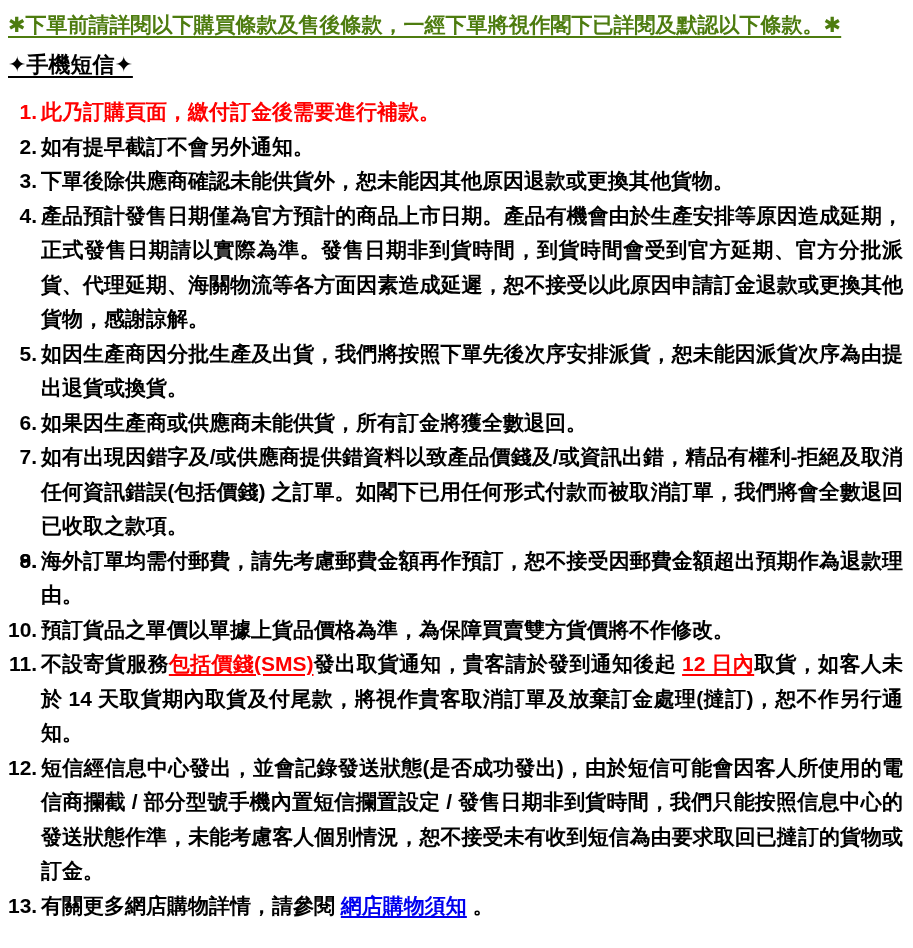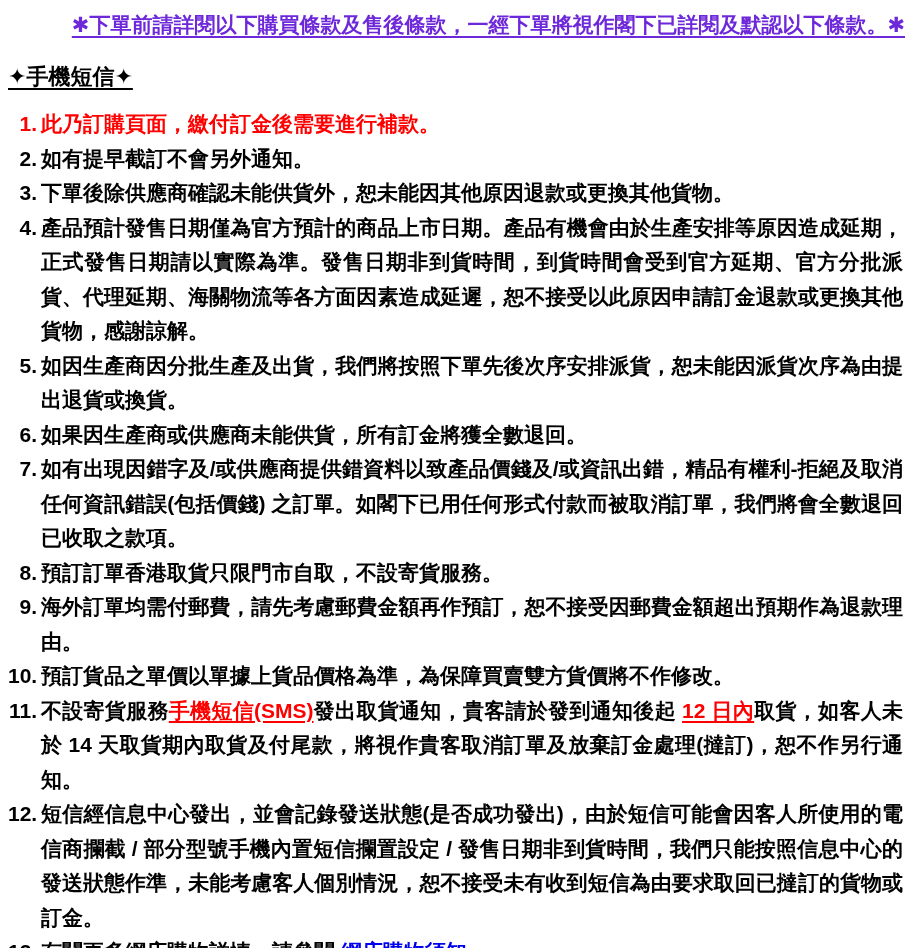--- a/index.html
+++ b/index.html
@@ -12,29 +12,28 @@
     height: 948px;
     overflow: hidden;
     font-family: "Liberation Sans", "DejaVu Sans", sans-serif;
     font-weight: 700;
     color: #000000;
   }
   .page {
     padding: 10px 8px 0 8px;
   }
   .header-notice {
-    color: #6d28d9;
+    color: #4d7c0f;
     font-size: 21px;
     line-height: 30px;
     text-decoration: underline;
     text-decoration-thickness: 2px;
     text-underline-offset: 4px;
     white-space: nowrap;
-    margin-bottom: 22px;
-    text-align: right;
+    margin-bottom: 10px;
   }
   .section-title {
     display: inline-block;
     color: #000000;
     font-size: 22px;
     line-height: 30px;
     text-decoration: underline;
     text-decoration-thickness: 2px;
     text-underline-offset: 4px;
   }
@@ -86,20 +85,20 @@
   </div>
 
   <ol class="terms" id="terms-list">
       <li class="term red"><span class="num">1.</span><span>此乃訂購頁面，繳付訂金後需要進行補款。</span></li>
       <li class="term"><span class="num">2.</span><span>如有提早截訂不會另外通知。</span></li>
       <li class="term"><span class="num">3.</span><span>下單後除供應商確認未能供貨外，恕未能因其他原因退款或更換其他貨物。</span></li>
       <li class="term"><span class="num">4.</span><span>產品預計發售日期僅為官方預計的商品上市日期。產品有機會由於生產安排等原因造成延期，正式發售日期請以實際為準。發售日期非到貨時間，到貨時間會受到官方延期、官方分批派貨、代理延期、海關物流等各方面因素造成延遲，恕不接受以此原因申請訂金退款或更換其他貨物，感謝諒解。</span></li>
       <li class="term"><span class="num">5.</span><span>如因生產商因分批生產及出貨，我們將按照下單先後次序安排派貨，恕未能因派貨次序為由提出退貨或換貨。</span></li>
       <li class="term"><span class="num">6.</span><span>如果因生產商或供應商未能供貨，所有訂金將獲全數退回。</span></li>
       <li class="term"><span class="num">7.</span><span>如有出現因錯字及/或供應商提供錯資料以致產品價錢及/或資訊出錯，精品有權利-拒絕及取消任何資訊錯誤(包括價錢) 之訂單。如閣下已用任何形式付款而被取消訂單，我們將會全數退回已收取之款項。</span></li>
-      <li class="term"><span class="num">8.</span><span>預訂訂單香港取貨只限門市自取，不設寄貨服務。</span></li>
+      <li class="term"><span class="num">8.</span></li>
       <li class="term"><span class="num">9.</span><span>海外訂單均需付郵費，請先考慮郵費金額再作預訂，恕不接受因郵費金額超出預期作為退款理由。</span></li>
       <li class="term"><span class="num">10.</span><span>預訂貨品之單價以單據上貨品價格為準，為保障買賣雙方貨價將不作修改。</span></li>
-      <li class="term"><span class="num">11.</span><span>不設寄貨服務</span><span class="ru">手機短信(SMS)</span><span>發出取貨通知，貴客請於發到通知後起 </span><span class="ru">12 日內</span><span>取貨，如客人未於 14 天取貨期內取貨及付尾款，將視作貴客取消訂單及放棄訂金處理(撻訂)，恕不作另行通知。</span></li>
+      <li class="term"><span class="num">11.</span><span>不設寄貨服務</span><span class="ru">包括價錢(SMS)</span><span>發出取貨通知，貴客請於發到通知後起 </span><span class="ru">12 日內</span><span>取貨，如客人未於 14 天取貨期內取貨及付尾款，將視作貴客取消訂單及放棄訂金處理(撻訂)，恕不作另行通知。</span></li>
       <li class="term"><span class="num">12.</span><span>短信經信息中心發出，並會記錄發送狀態(是否成功發出)，由於短信可能會因客人所使用的電信商攔截 / 部分型號手機內置短信攔置設定 / 發售日期非到貨時間，我們只能按照信息中心的發送狀態作準，未能考慮客人個別情況，恕不接受未有收到短信為由要求取回已撻訂的貨物或訂金。</span></li>
       <li class="term"><span class="num">13.</span><span>有關更多網店購物詳情，請參閱 </span><a class="link">網店購物須知</a><span> 。</span></li>
     </ol>
 </div>
 
 </body></html>

